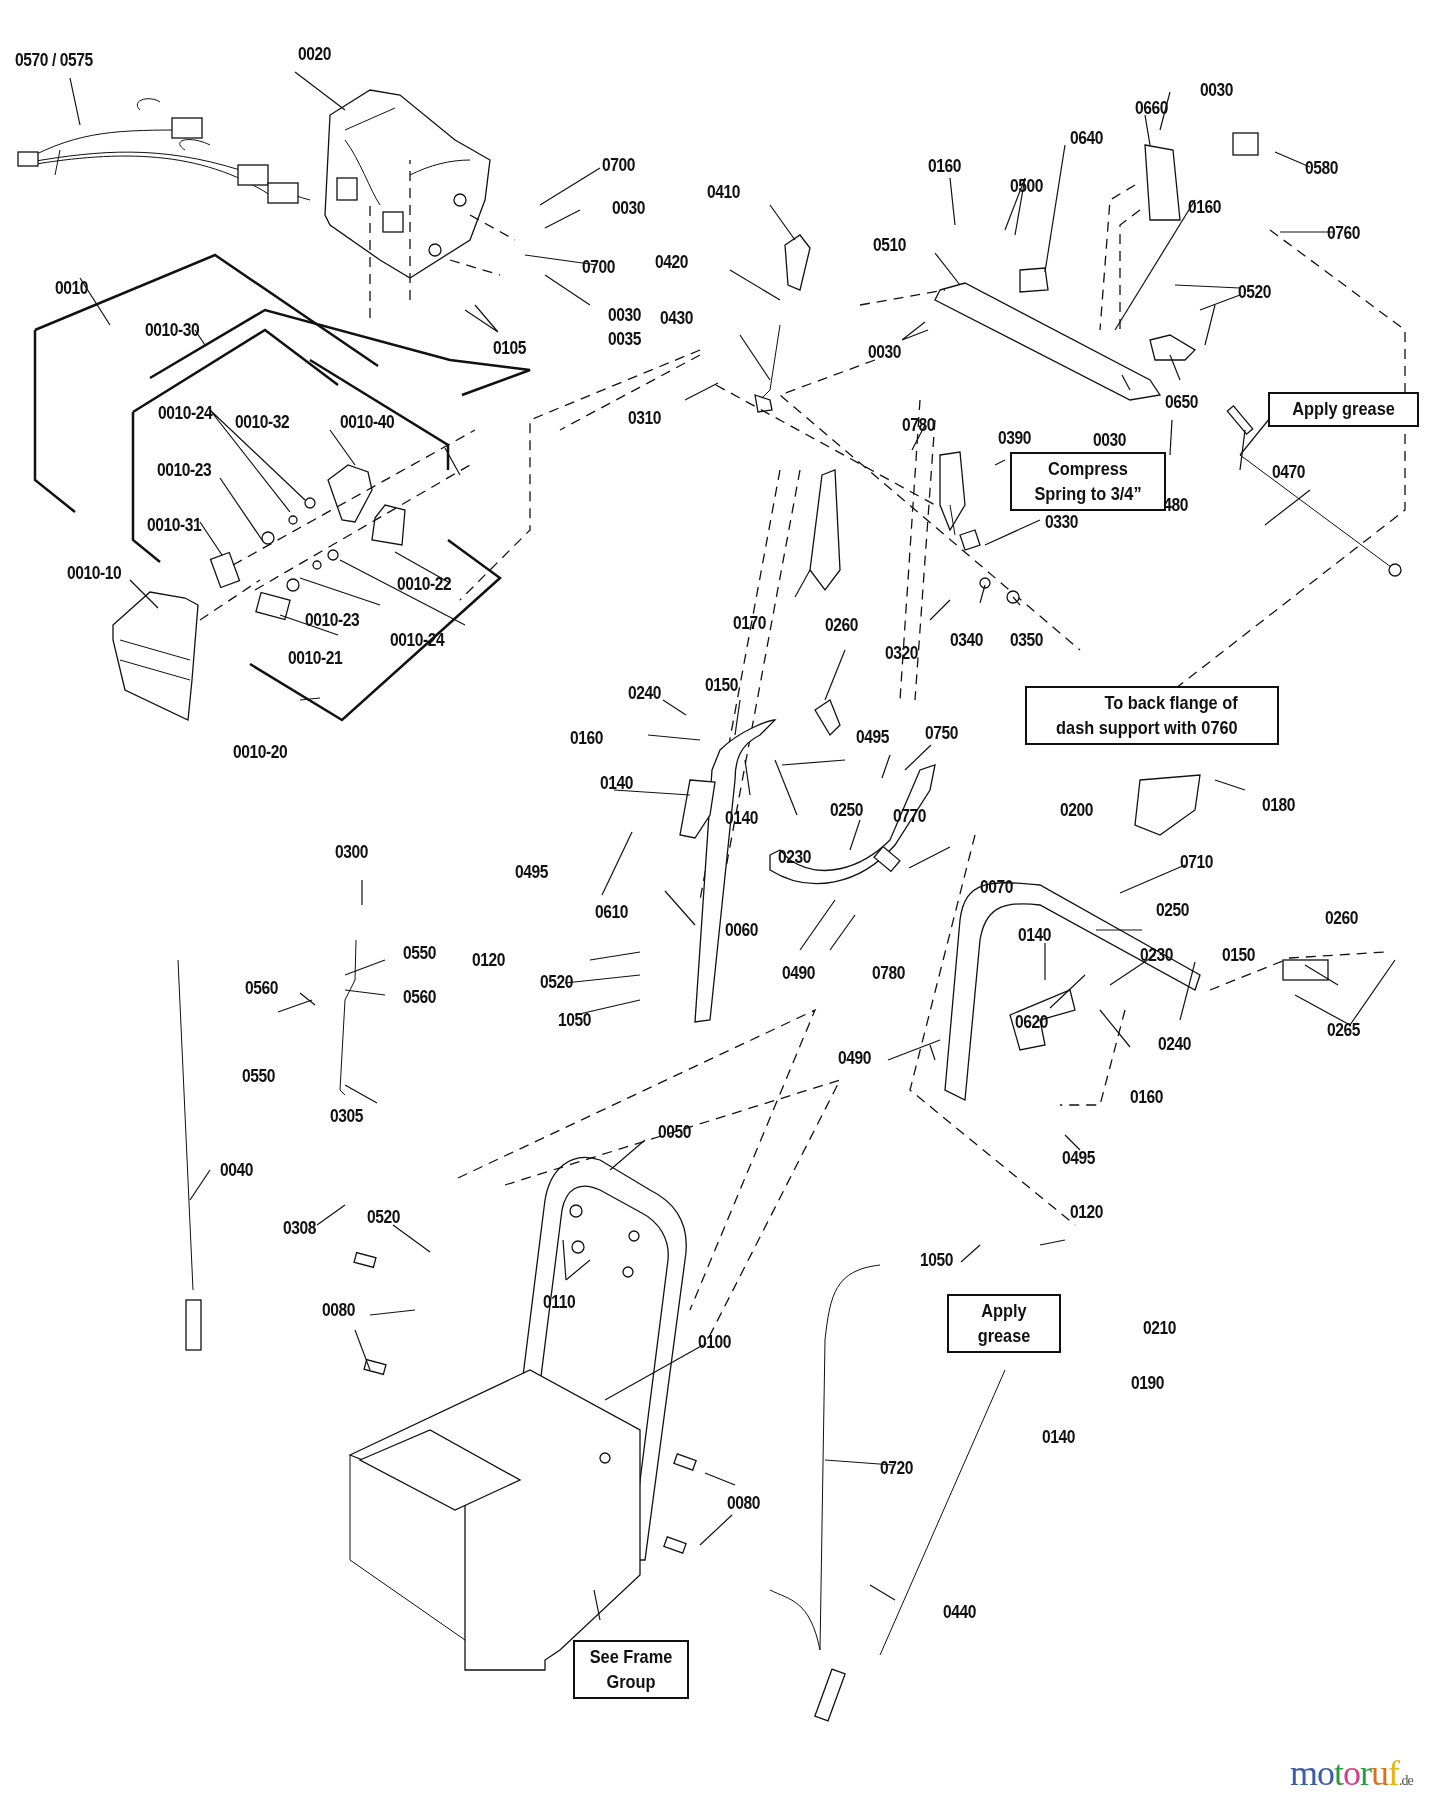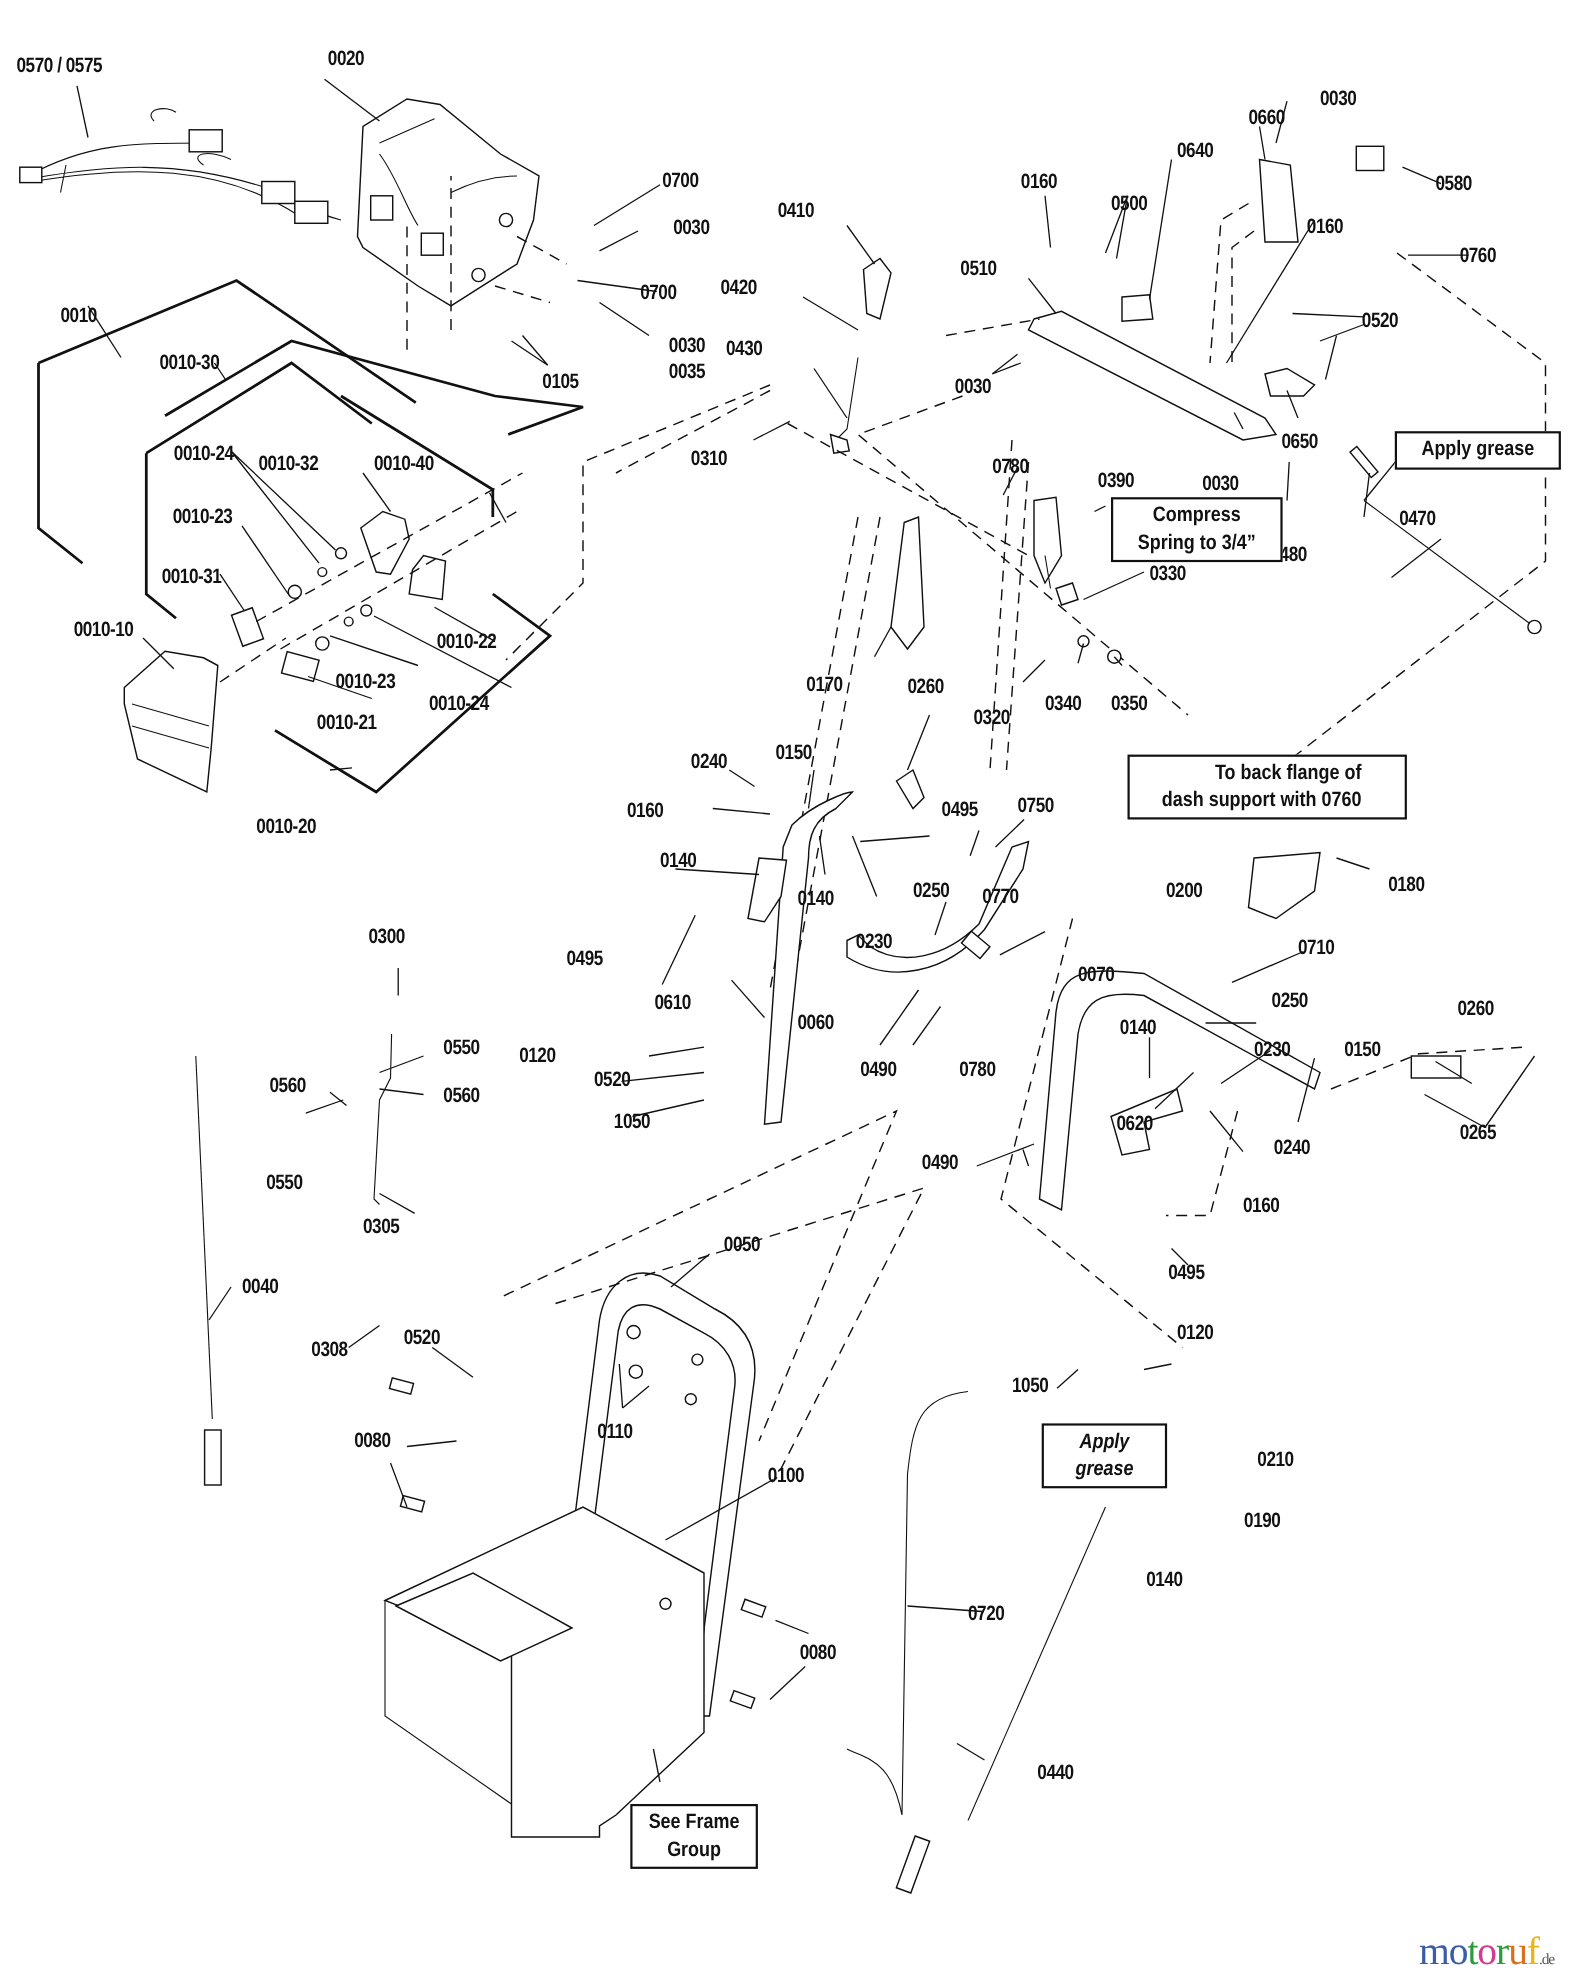--- a/index.html
+++ b/index.html
@@ -360,21 +360,21 @@
   <span>Apply grease</span>
 </div>
 <div class="note" style="left:1010px;top:452px;width:140px;">
   <span>Compress</span>
   <span>Spring to 3/4”</span>
 </div>
 <div class="note" style="left:997px;top:686px;width:238px;text-align:right;margin-left:28px;">
   <span style="transform-origin:left">To back flange of</span>
   <span style="transform-origin:left">dash support with 0760</span>
 </div>
-<div class="note" style="left:947px;top:1294px;width:98px;font-style:italic;">
+<div class="note" style="left:947px;top:1294px;width:98px;">
   <span>Apply</span>
   <span>grease</span>
 </div>
 <div class="note" style="left:573px;top:1640px;width:100px;">
   <span>See Frame</span>
   <span>Group</span>
 </div>
 
 <div class="wm"><span id="wm-letters"><span style="color: rgb(59, 92, 168);">m</span><span style="color: rgb(59, 92, 168);">o</span><span style="color: rgb(46, 154, 62);">t</span><span style="color: rgb(214, 58, 138);">o</span><span style="color: rgb(46, 154, 62);">r</span><span style="color: rgb(217, 112, 28);">u</span><span style="color: rgb(232, 180, 24);">f</span></span><span class="de">.de</span></div>
 

